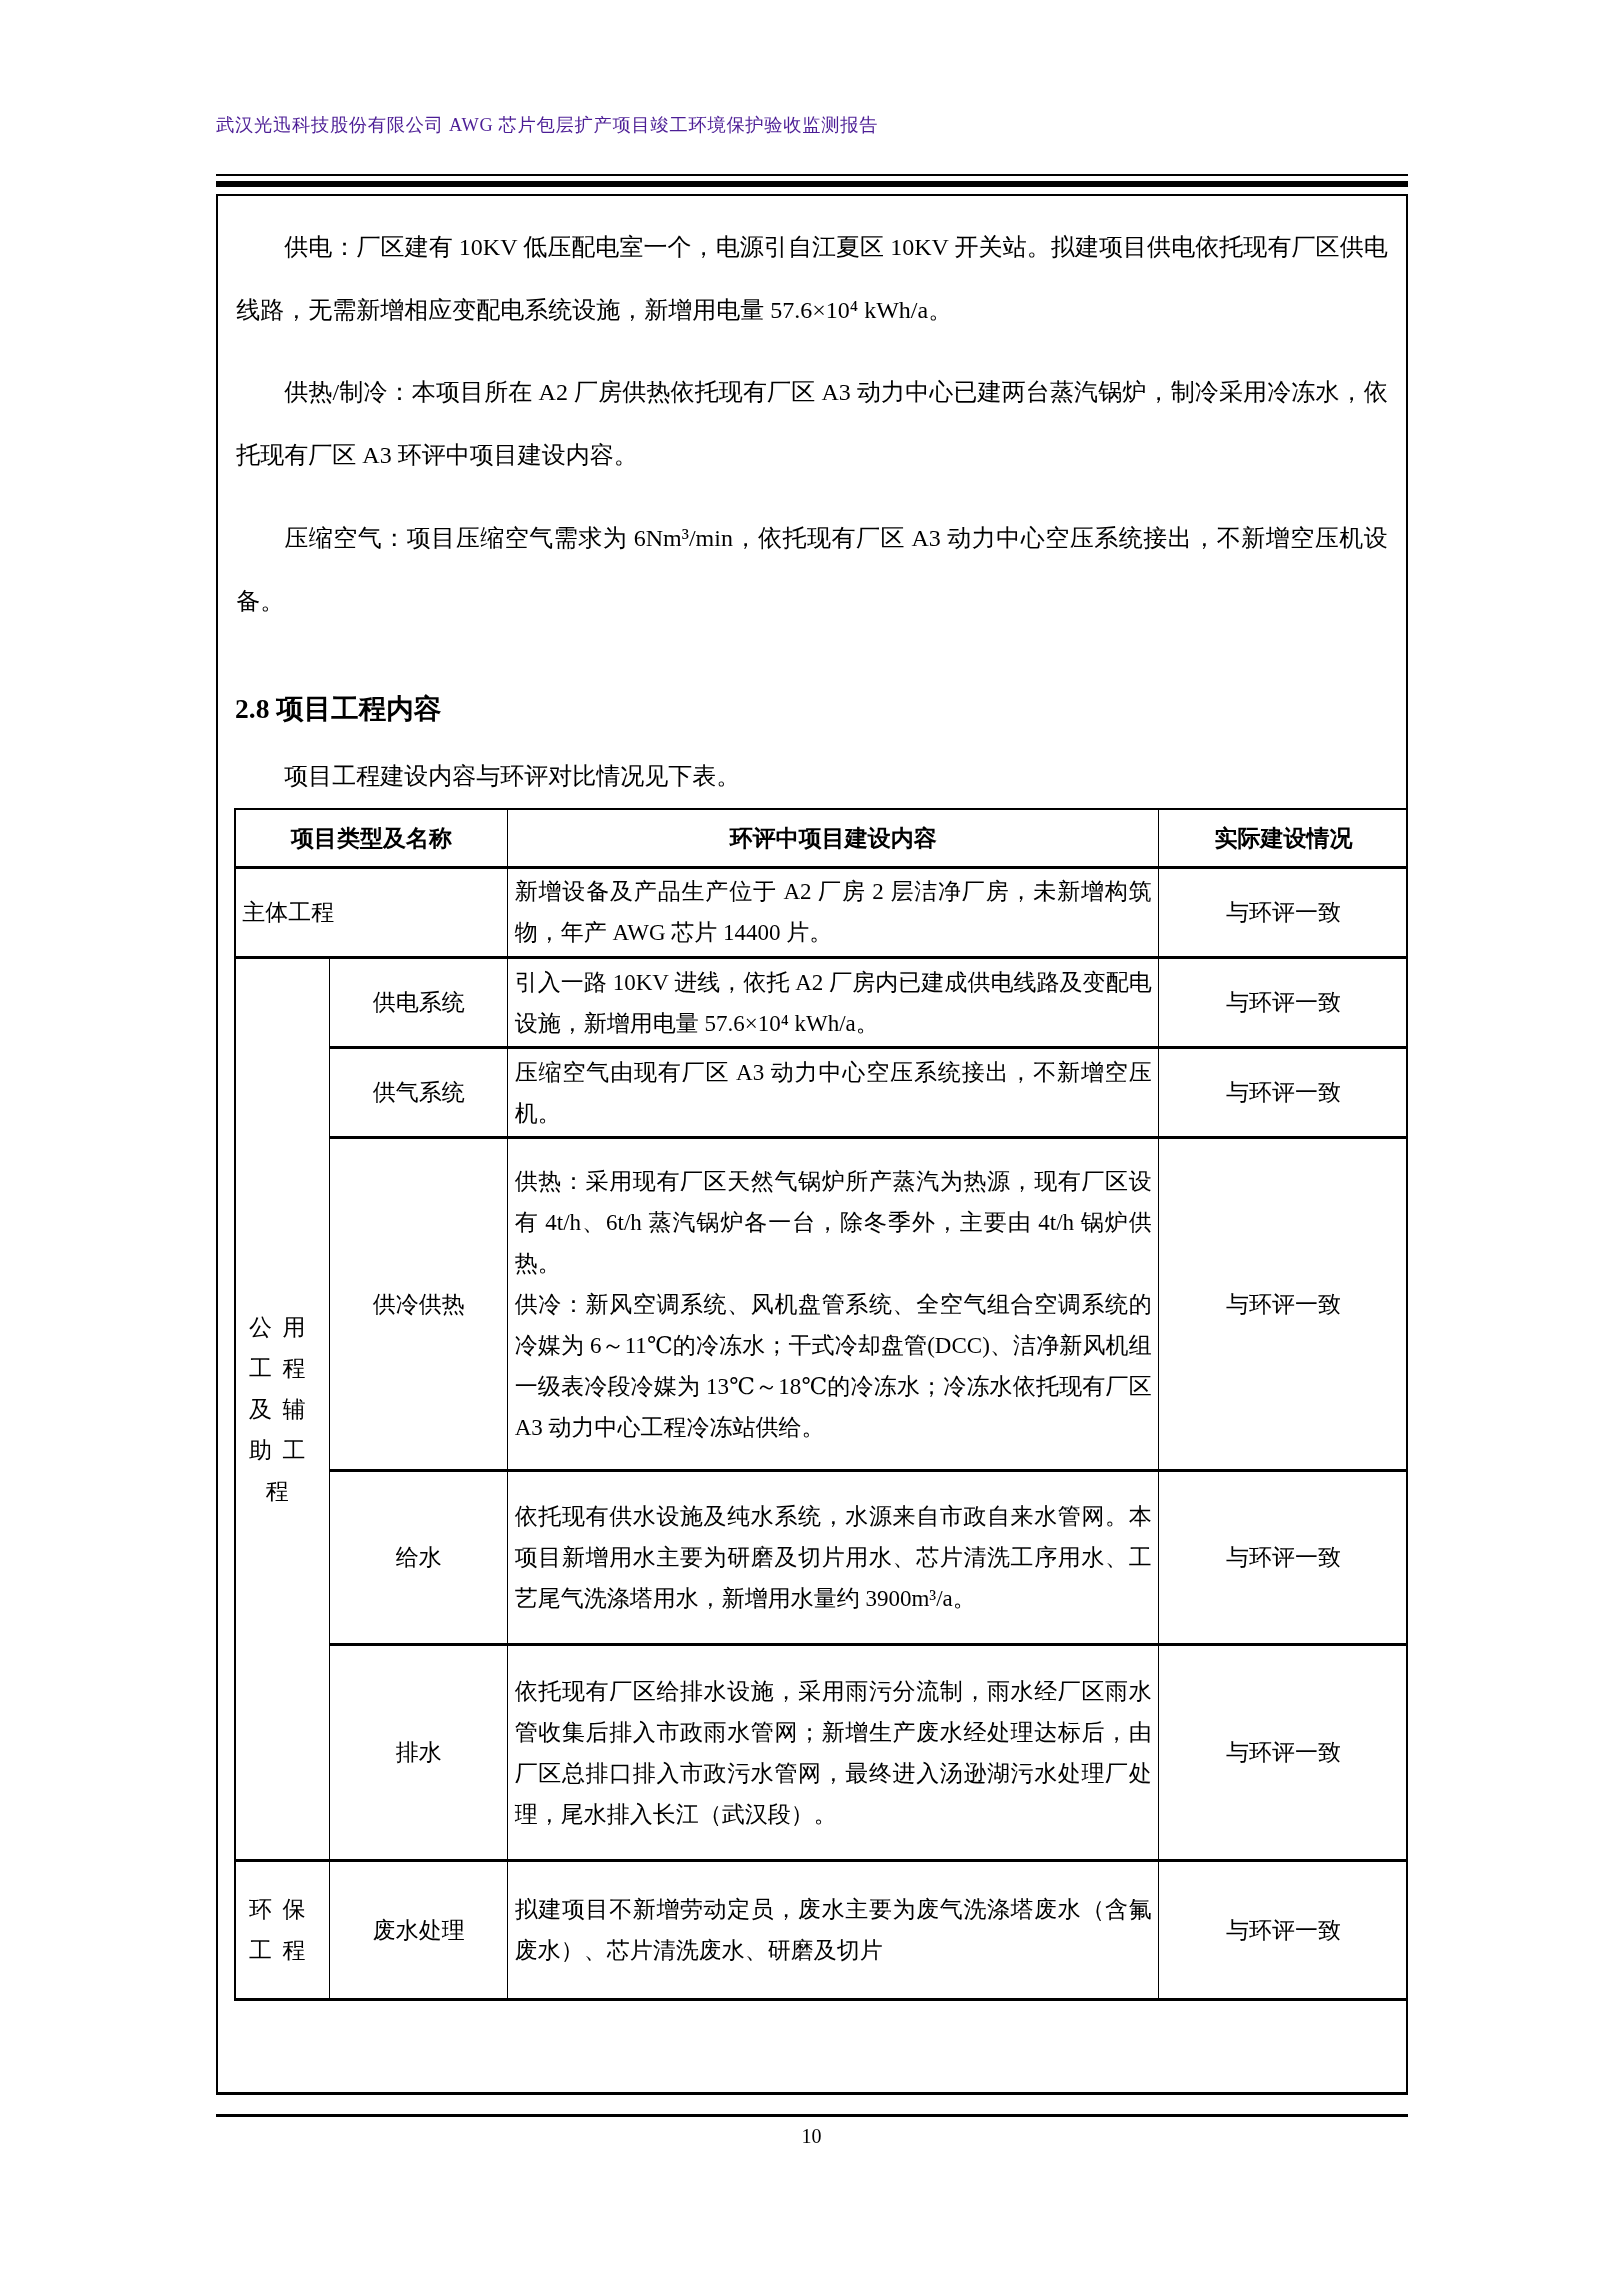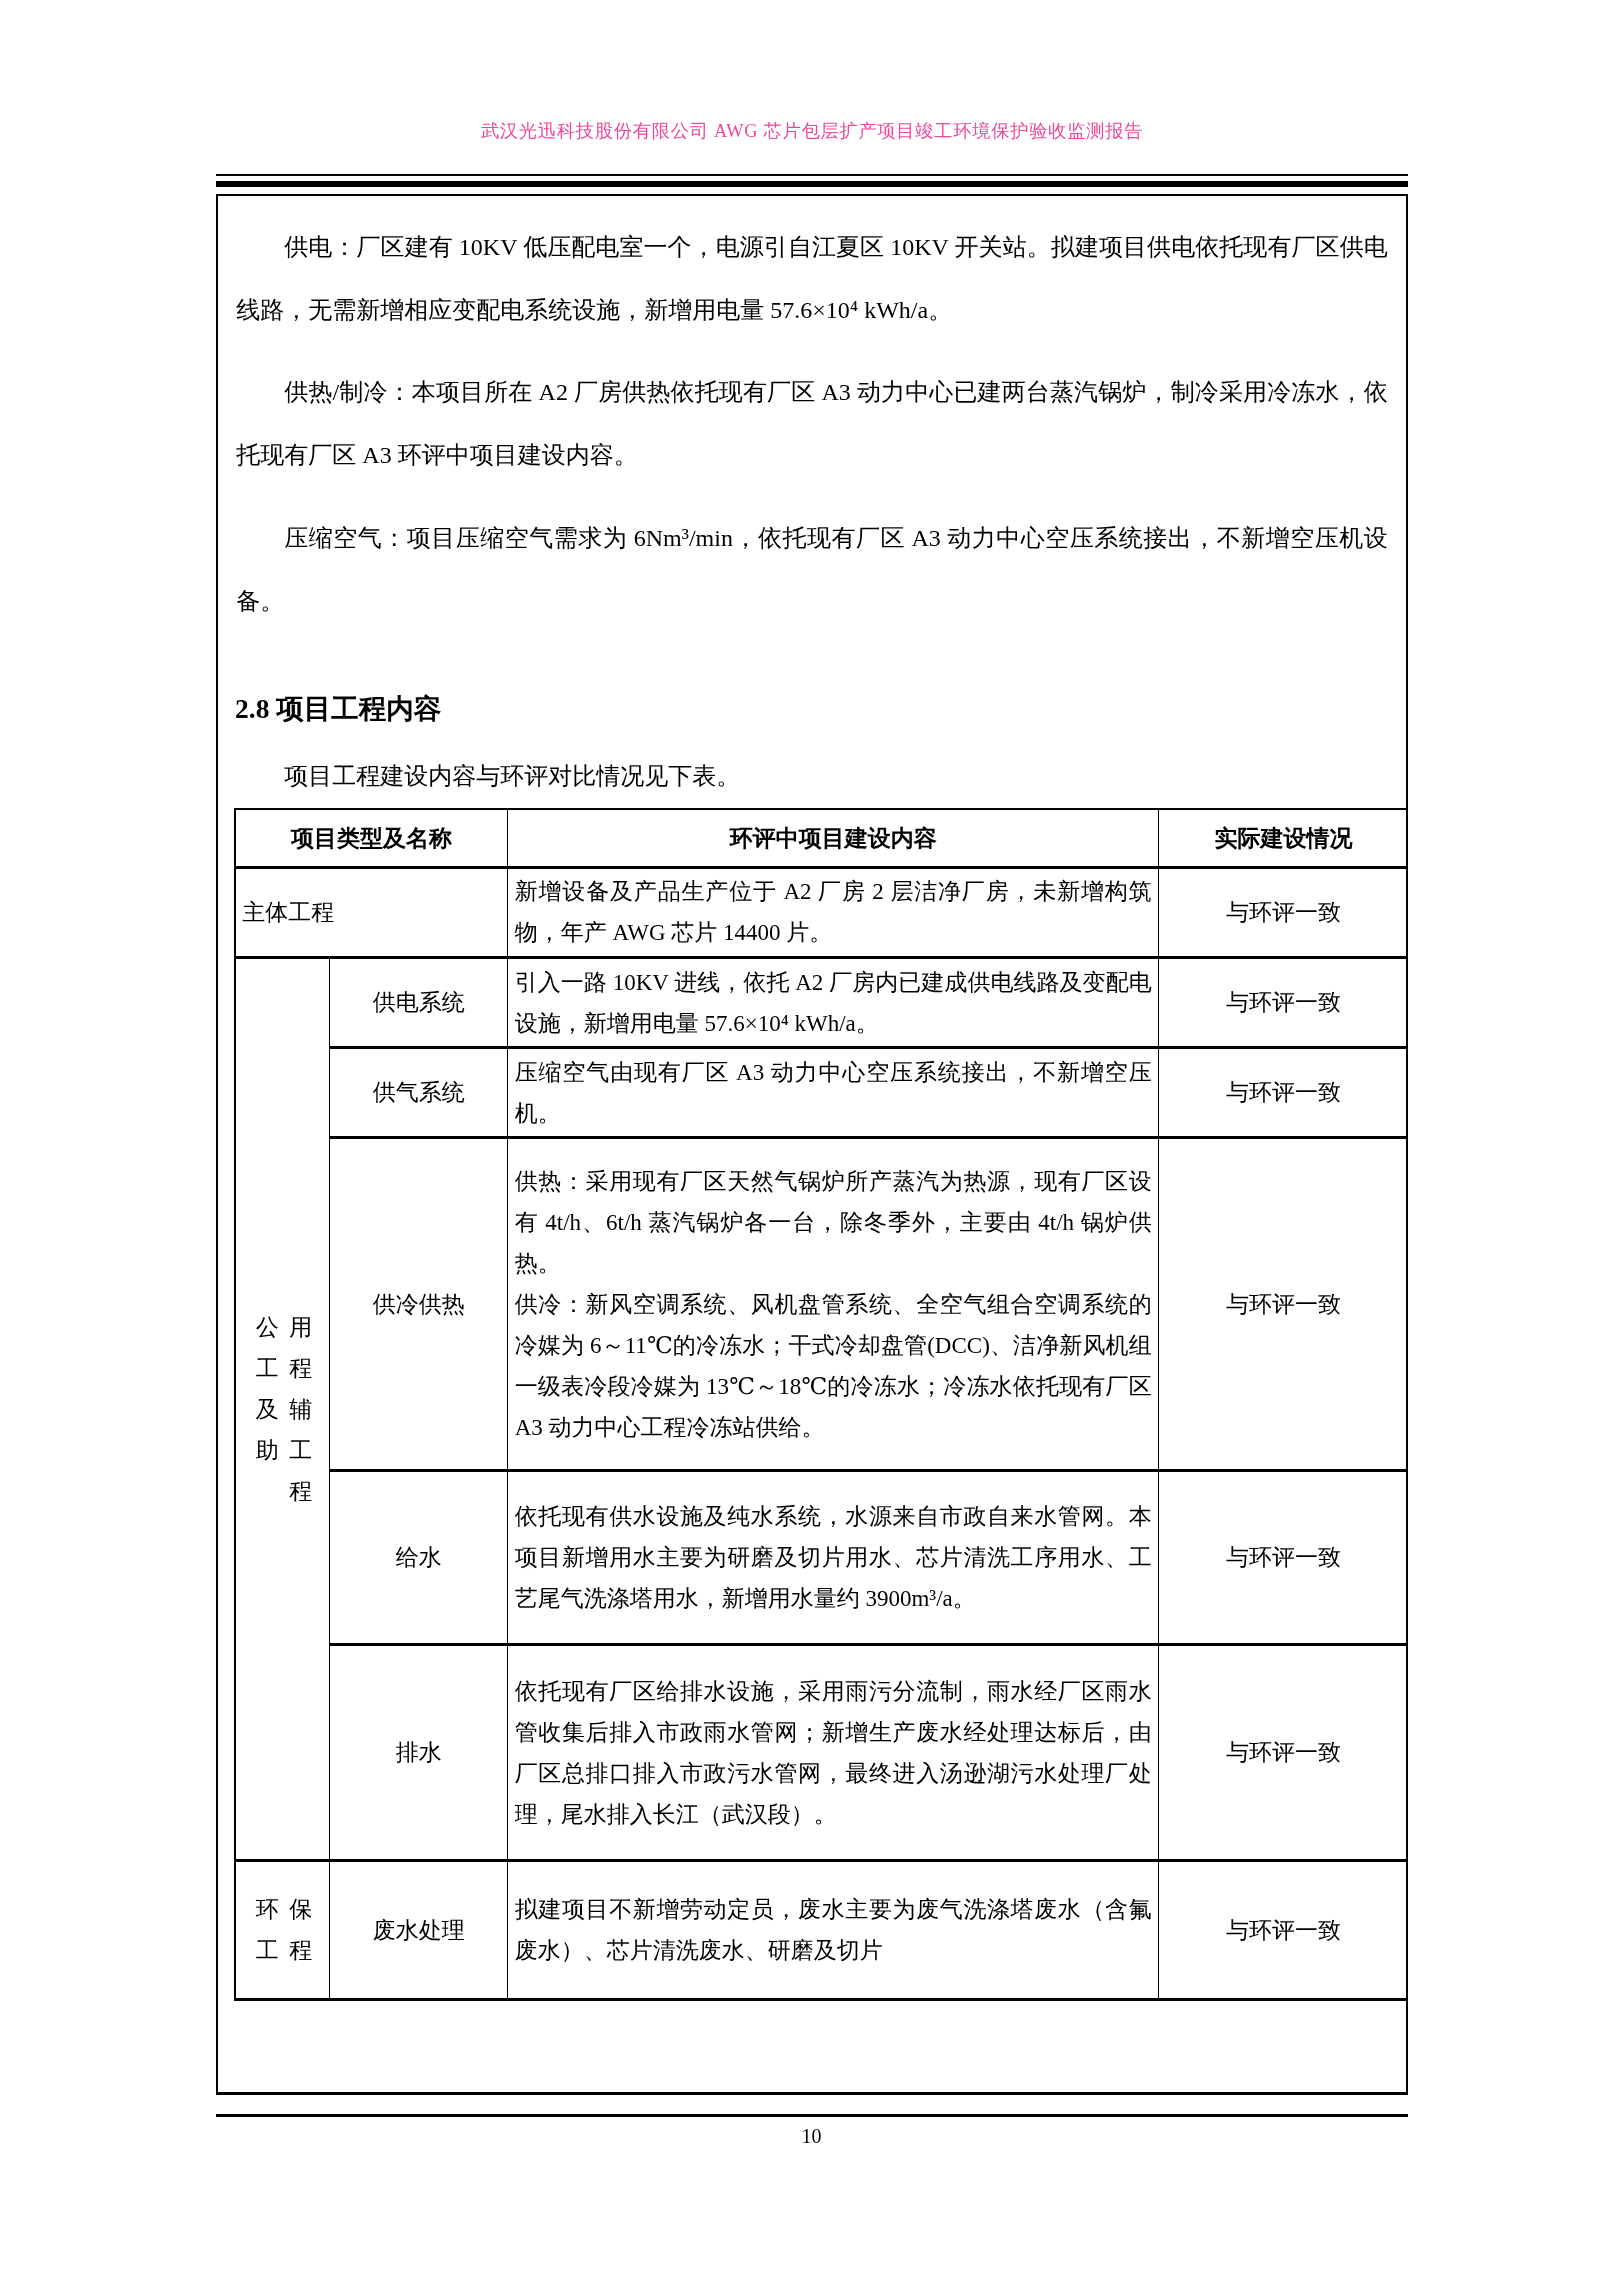--- a/index.html
+++ b/index.html
@@ -6,22 +6,22 @@
   .page{
     position:relative;
     width:1623px;height:2295px;
     background:#ffffff;
     font-family:"Liberation Serif","DejaVu Serif",serif;
     color:#000;
     overflow:hidden;
   }
   
   .running-header{
-    position:absolute;top:118px;left:216px;width:1192px;
-    text-align:center;font-size:18.3px;color:#ec4899;
+    position:absolute;top:112px;left:216px;width:1192px;
+    font-size:18.3px;color:#4c1d95;
     letter-spacing:0.7px;white-space:nowrap;
   }
   .rule{position:absolute;left:216px;width:1192px;background:#000;}
   .rule-thin{top:174px;height:2px;}
   .rule-thick{top:181px;height:5.9px;}
   
   .content-box{
     position:absolute;left:216px;top:194px;width:1192px;height:1901px;
     border:2px solid #000;border-bottom-width:3.9px;
     box-sizing:border-box;overflow:hidden;background:#fff;
@@ -48,21 +48,21 @@
   }
   table.cmp td,table.cmp th{
     border:1.3px solid #000;border-bottom-width:3.3px;
     padding:2.6px 6.5px;vertical-align:middle;
     font-size:23px;line-height:41px;
     overflow:hidden;
   }
   th.col-hd{font-weight:bold;text-align:center;font-size:23.6px;}
   td.cat-main{text-align:left;padding-left:18.3px;}
   td.group-cell{
-    text-align:right;padding:2.6px 3.9px;
+    text-align:center;padding:2.6px 3.9px;
     letter-spacing:10.5px;line-height:43px;
   }
   td.name-cell{text-align:center;padding:2.6px 3.9px;}
   td.content-cell{text-align:justify;padding:3.9px 10.5px;}
   td.content-cell .sub{text-align:justify;}
   td.status-cell{text-align:center;}
   tr.r-head{height:58px;}
   tr.r-main{height:86px;}
   tr.r-power{height:78px;}
   tr.r-gas{height:90px;}

